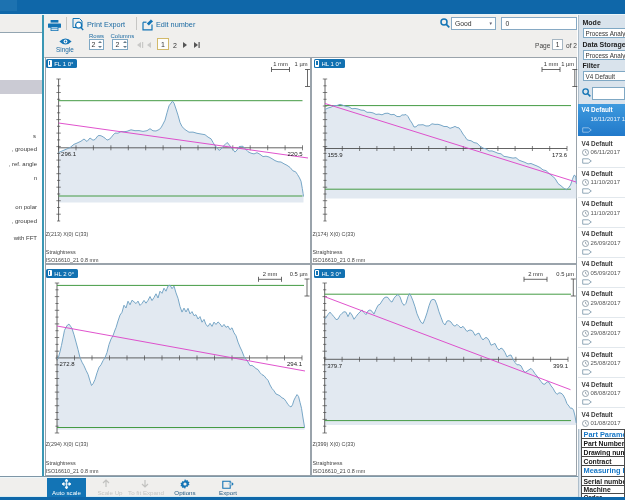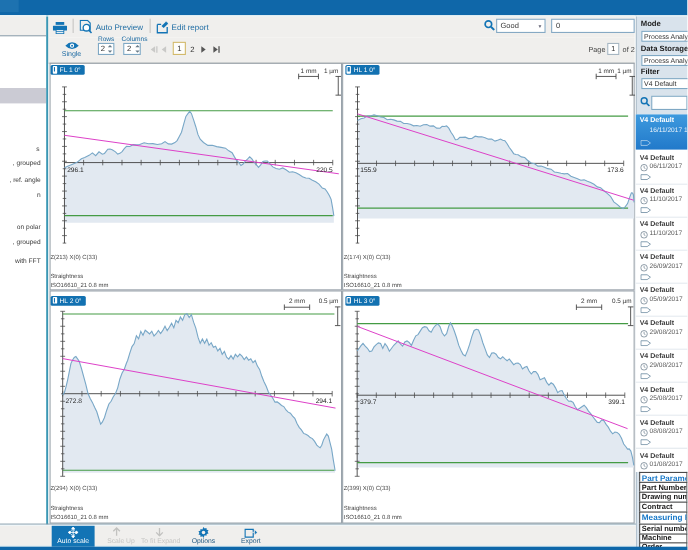--- a/index.html
+++ b/index.html
@@ -31,29 +31,29 @@
 <rect x="2.6" y="6.6" width="7.8" height="4.4" fill="#1374b5"></rect>
 <rect x="3.4" y="7.4" width="6.2" height="1" fill="#fff"></rect>
 <rect x="3.4" y="9.2" width="6.2" height="1" fill="#fff"></rect>
 </svg>
 <div class="abs" style="left:65.5px;top:17px;width:1px;height:13px;background:#c6c6c4"></div>
 <svg style="position:absolute;left:72px;top:18px" width="12" height="13" viewBox="0 0 12 13">
 <path d="M1 .5h6.5L10 3v6.5H1z" fill="none" stroke="#1374b5" stroke-width="1"></path>
 <circle cx="6.6" cy="7.2" r="3" fill="#fff" stroke="#1374b5" stroke-width="1.2"></circle>
 <line x1="8.8" y1="9.4" x2="11.2" y2="12" stroke="#1374b5" stroke-width="1.4"></line>
 </svg>
-<div class="abs" style="left:87px;top:19.5px;font-size:7.3px;color:#1b6aa2">Auto Preview</div>
+<div class="abs" style="left:87px;top:19.5px;font-size:7.3px;color:#1b6aa2">Print Export</div>
 <div class="abs" style="left:136px;top:17px;width:1px;height:13px;background:#c6c6c4"></div>
 <svg style="position:absolute;left:142px;top:19px" width="12" height="12" viewBox="0 0 12 12">
 <path d="M1 3.2v7.6h9V5.5" fill="none" stroke="#1374b5" stroke-width="1.2"></path>
 <path d="M1 3.2h3.5" fill="none" stroke="#1374b5" stroke-width="1.2"></path>
 <path d="M4.8 4.6L8.8.7l2 1.9-4 3.9z" fill="#1374b5"></path>
 <path d="M8.8.7l2 1.9" fill="none" stroke="#1374b5" stroke-width="0.8"></path>
 </svg>
-<div class="abs" style="left:156px;top:19.5px;font-size:7.3px;color:#1b6aa2">Edit report</div>
+<div class="abs" style="left:156px;top:19.5px;font-size:7.3px;color:#1b6aa2">Edit number</div>
 <svg style="position:absolute;left:440px;top:18px" width="10" height="10" viewBox="0 0 10 10">
 <circle cx="4" cy="4" r="3" fill="none" stroke="#1374b5" stroke-width="1.5"></circle>
 <line x1="6.3" y1="6.3" x2="9.3" y2="9.3" stroke="#1374b5" stroke-width="1.7"></line>
 </svg>
 <div class="abs" style="left:451px;top:16.5px;width:45px;height:13px;background:#fff;border:1px solid #86a9c4">
   <span class="abs" style="left:3px;top:2.5px;font-size:6.8px;color:#333">Good</span>
   <span class="abs" style="right:2px;top:3px;font-size:4.5px;color:#667">▼</span>
 </div>
 <div class="abs" style="left:500.5px;top:16.5px;width:76px;height:13px;background:#fff;border:1px solid #86a9c4">
   <span class="abs" style="left:4px;top:2.5px;font-size:6.8px;color:#333">0</span>

